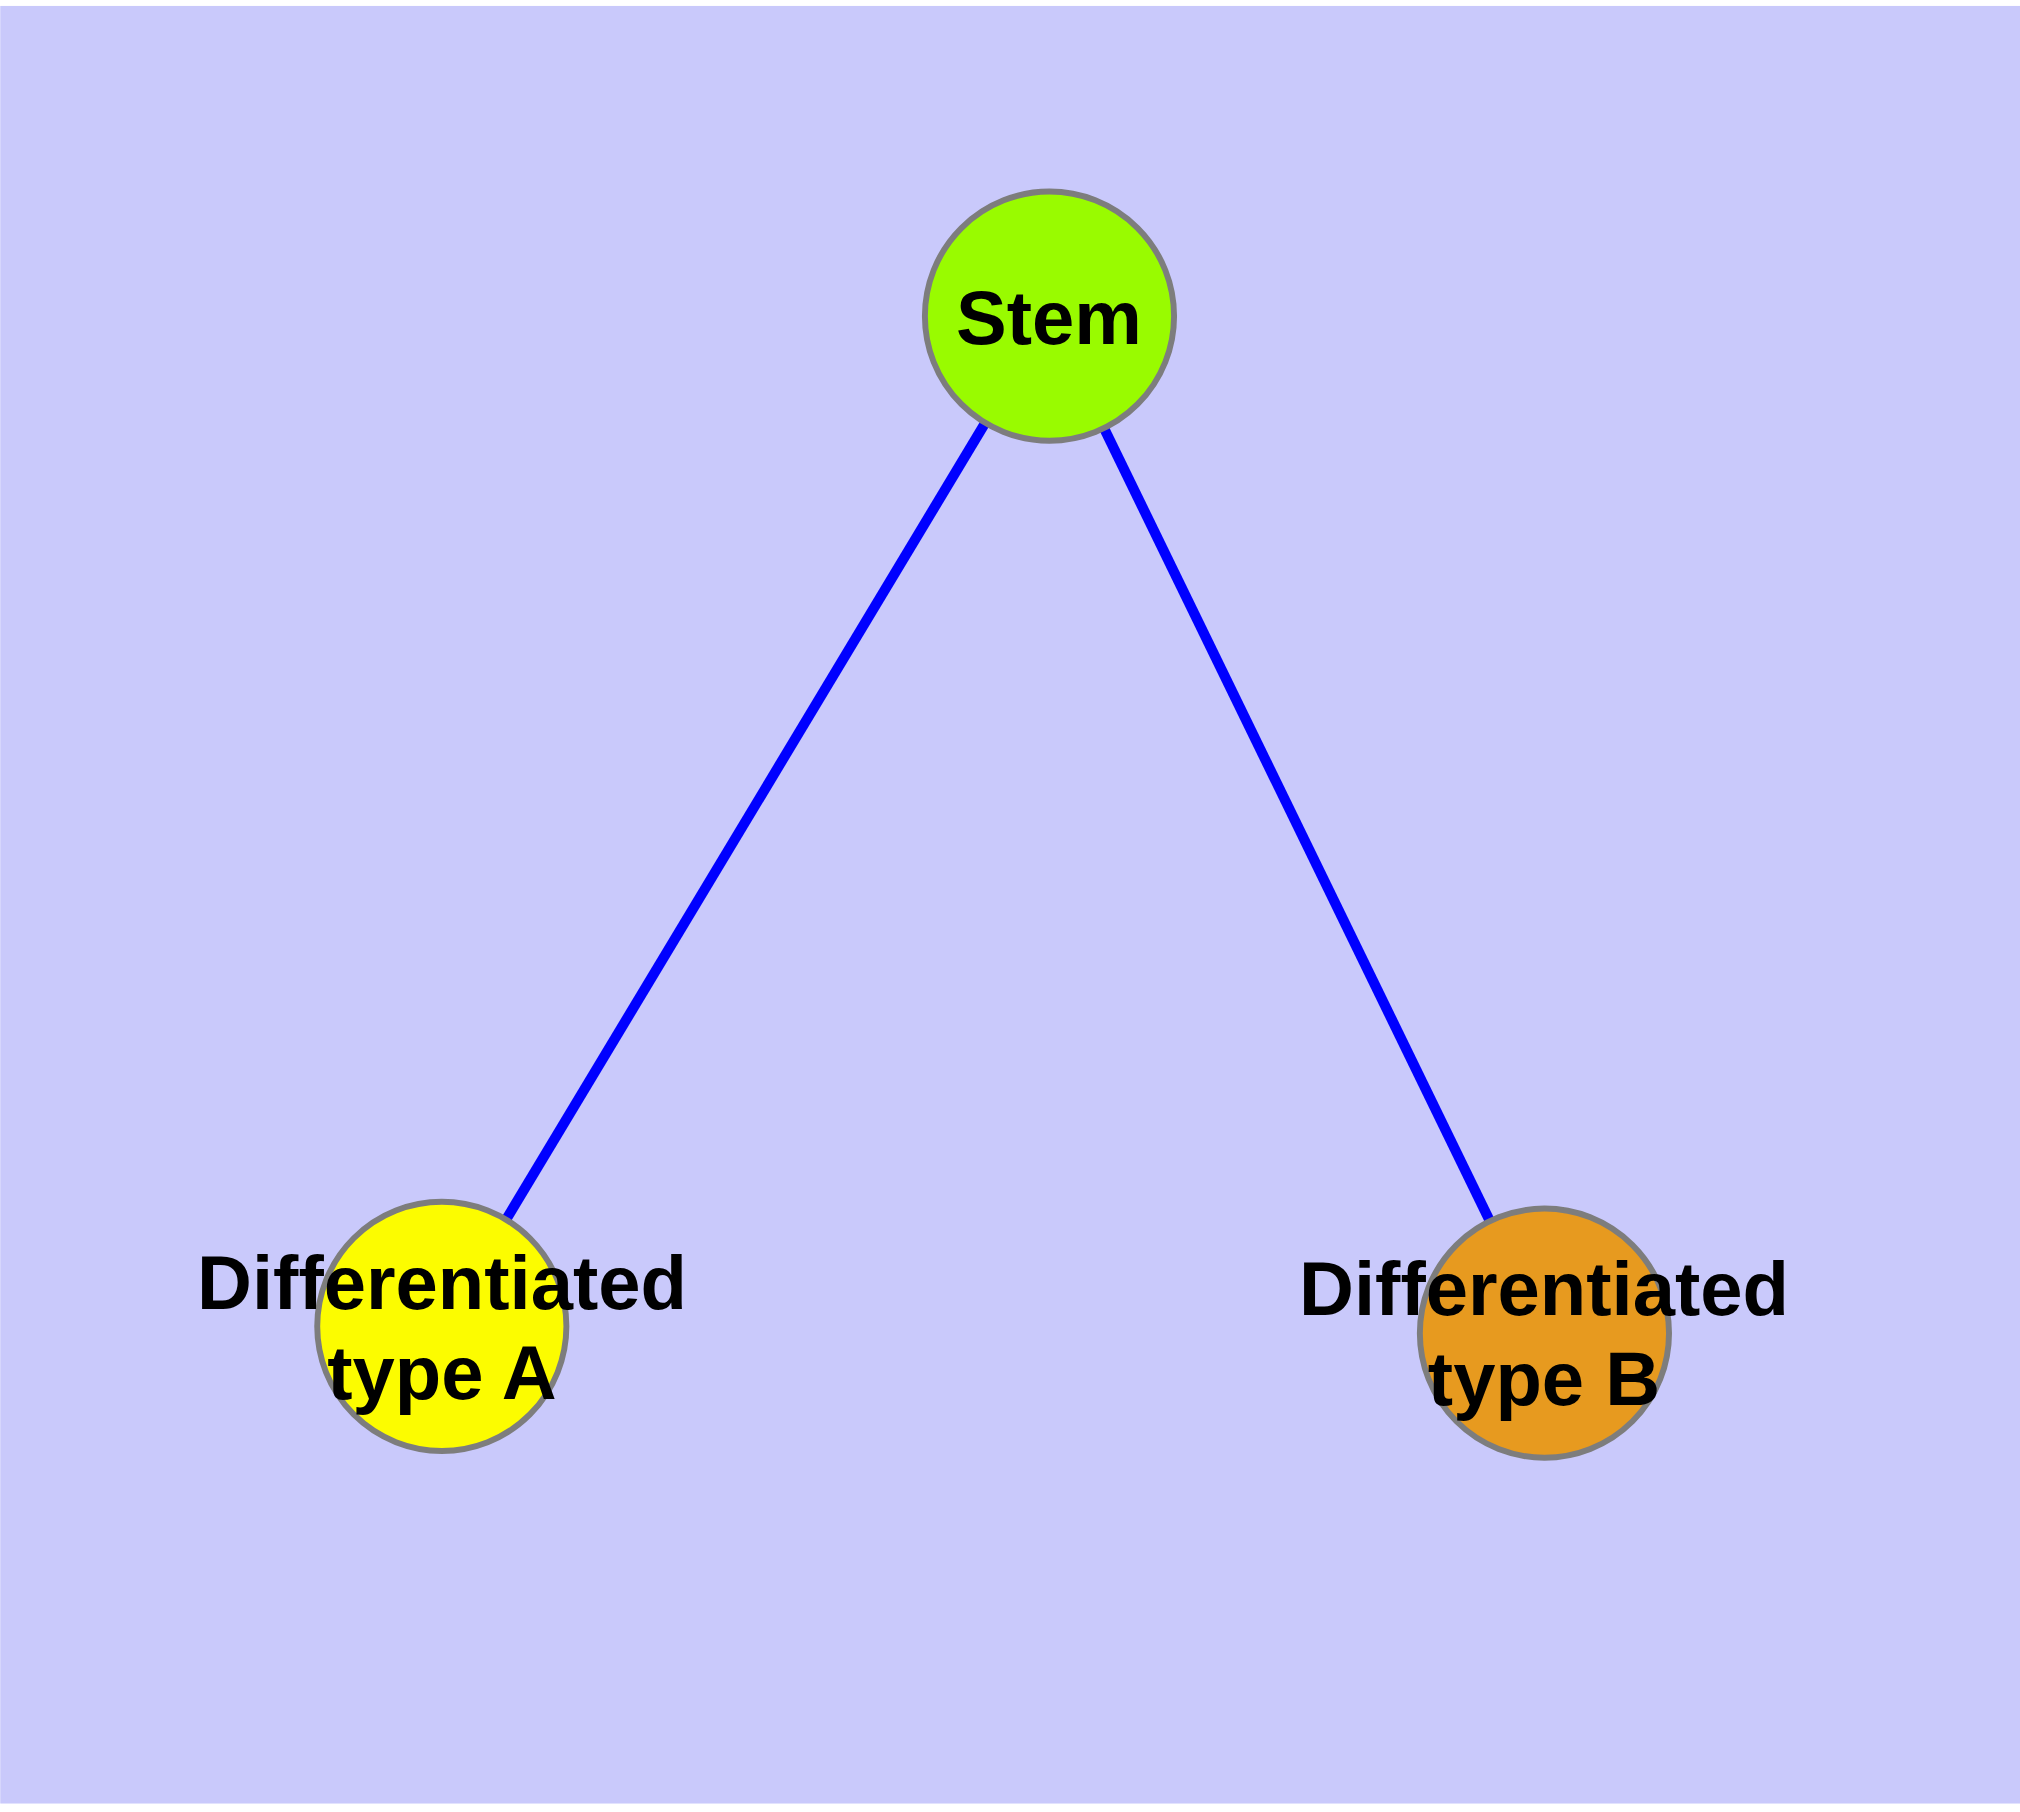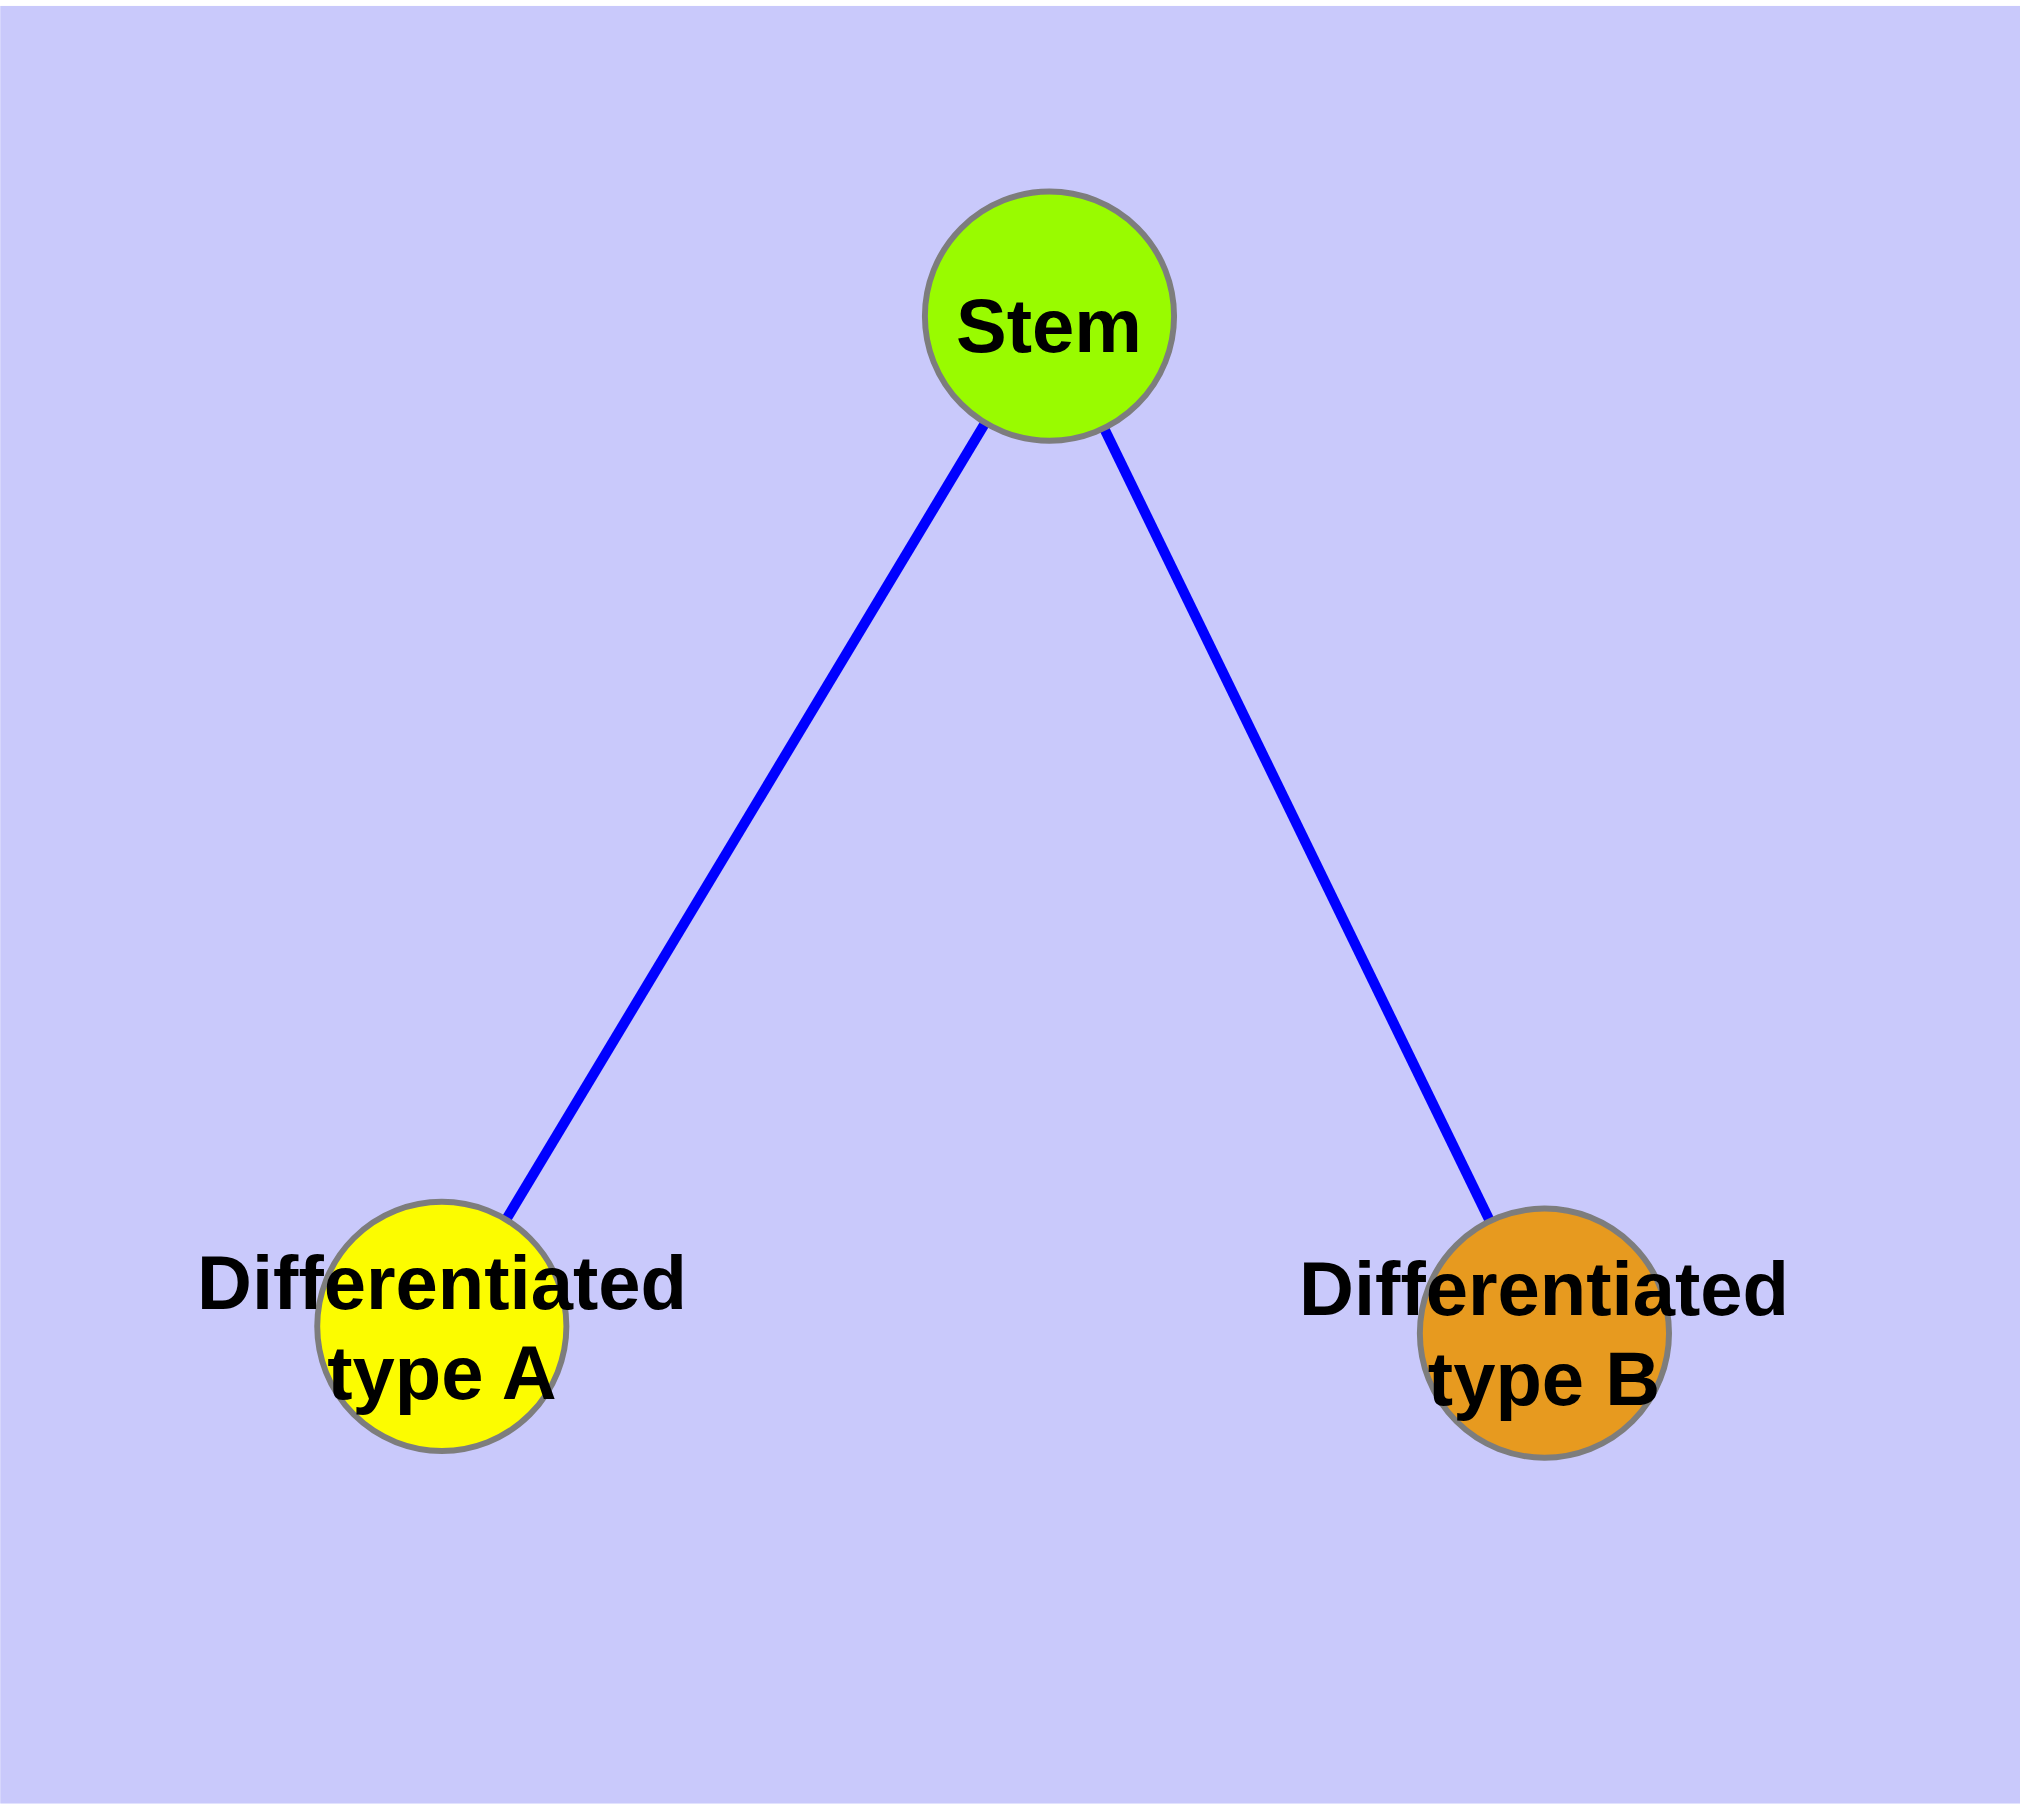--- a/index.html
+++ b/index.html
@@ -49,19 +49,19 @@
     <rect x="0" y="7" width="2384" height="2121" fill="#C9C9FB"></rect>
 
     <line class="edge" x1="1238" y1="373" x2="521" y2="1565" stroke="#0000FF"></line>
     <line class="edge" x1="1238" y1="373" x2="1822" y2="1573" stroke="#0000FF"></line>
 
     <circle class="node" cx="1238" cy="373" r="147" fill="#99FB00" stroke="#7D7D7D"></circle>
     <circle class="node" cx="521" cy="1565" r="147" fill="#FCFC00" stroke="#7D7D7D"></circle>
     <circle class="node" cx="1822" cy="1573" r="147" fill="#E79A1F" stroke="#7D7D7D"></circle>
   </svg>
 
-  <div class="node-label" style="left:1049px; top:318px;margin-top:8px;">Stem</div>
+  <div class="node-label" style="left:1049px; top:318px;">Stem</div>
   <div class="node-label" style="left:442px; top:1328px;">Differentiated
 type A</div>
   <div class="node-label" style="left:1544px; top:1334px;">Differentiated
 type B</div>
 </div>
 
 
 </body></html>

